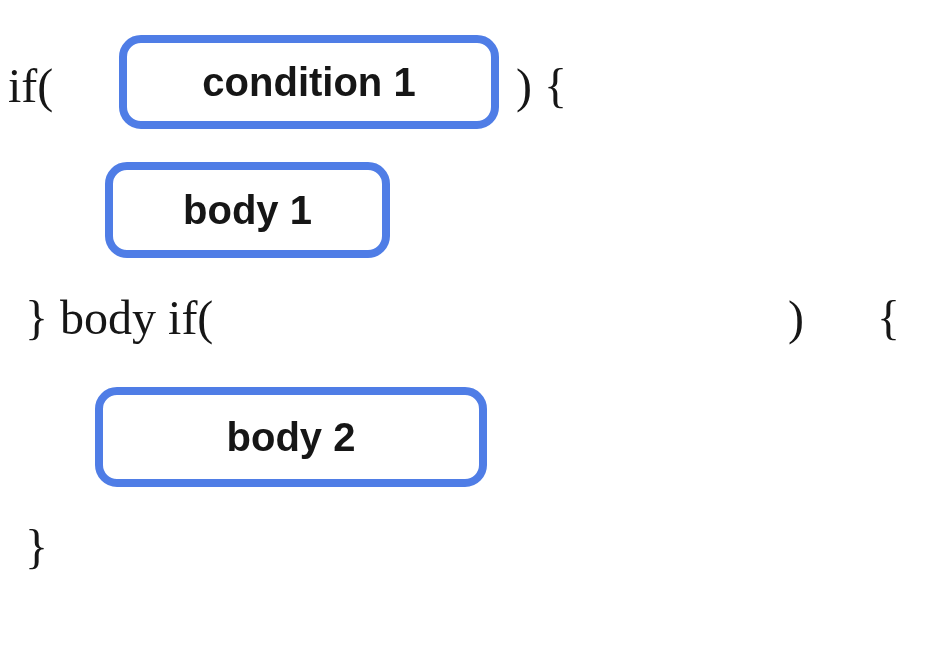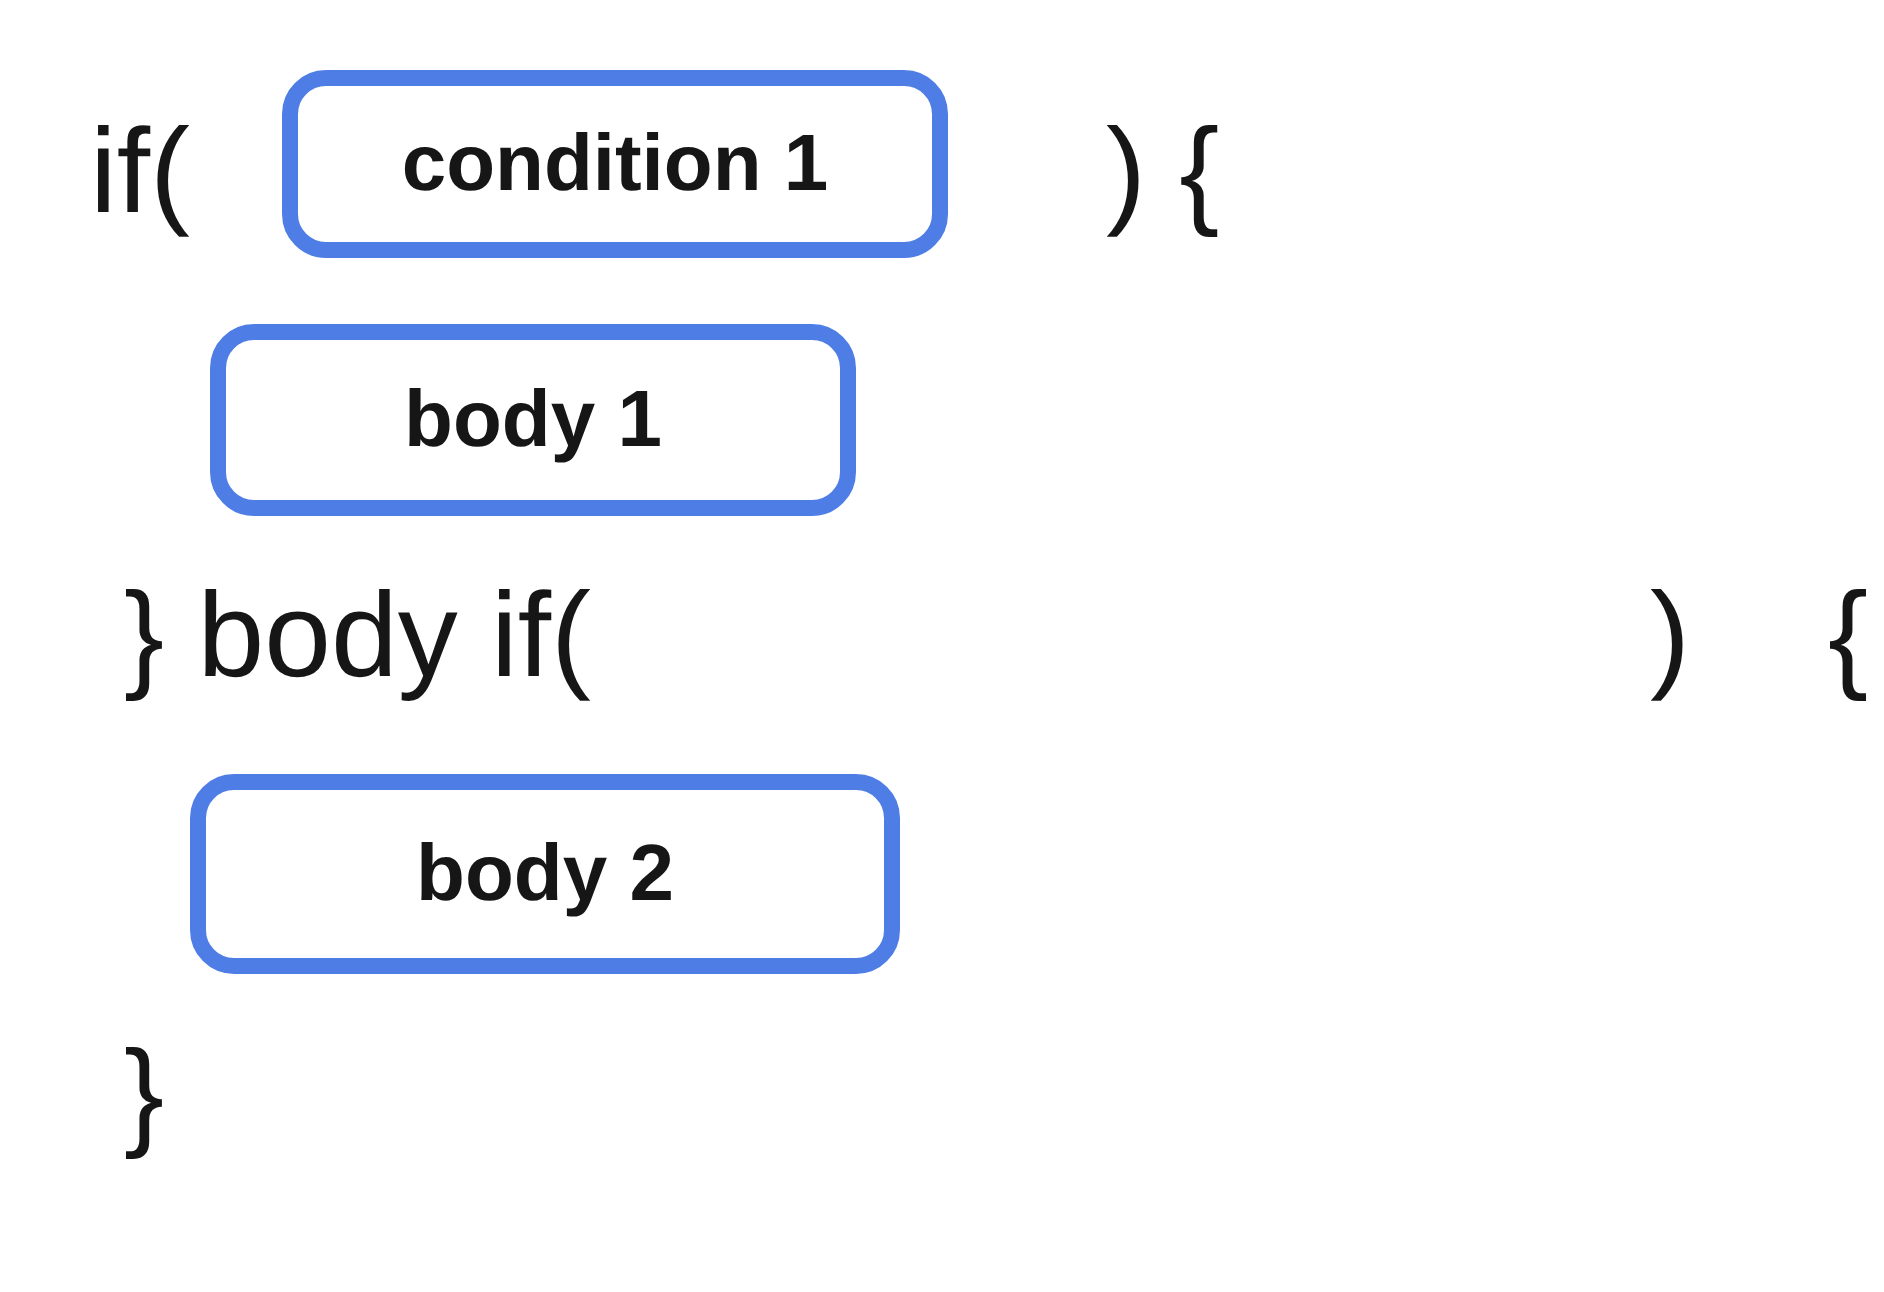--- a/index.html
+++ b/index.html
@@ -8,58 +8,57 @@
   .canvas {
     position: relative;
     width: 942px;
     height: 646px;
     background: #ffffff;
     overflow: hidden;
   }
   .code {
     position: absolute;
     transform: translateY(-50%);
-    font-family: Liberation Sans, sans-serif;
-    font-size: 60px;
+    font-family: Liberation Serif, serif;
+    font-size: 48px;
     font-weight: 400;
     color: var(--ink);
     white-space: pre;
     letter-spacing: 0;
     line-height: 1;
-    margin-left: 37px;
   }
   .bubble {
     position: absolute;
     background: #ffffff;
     border: 8px solid var(--box-border);
     border-radius: 22px;
     display: flex;
     align-items: center;
     justify-content: center;
   }
   .bubble-label {
     font-family: "Liberation Sans", "DejaVu Sans", sans-serif;
     font-weight: 700;
     font-size: 40px;
     color: var(--ink);
     white-space: pre;
   }
   
   .code-if-open     { left: 8px;   top: 86px;  }
-  .bubble-cond1     { left: 141px; top: 35px;  width: 333px; height: 94px;  }
+  .bubble-cond1     { left: 119px; top: 35px;  width: 380px; height: 94px;  }
   .code-close1      { left: 516px; top: 86px;  }
   
-  .bubble-body1     { left: 105px; top: 162px; width: 323px; height: 96px;  }
+  .bubble-body1     { left: 105px; top: 162px; width: 285px; height: 96px;  }
   
   .code-elseif-open { left: 25px;  top: 318px; }
   .bubble-cond2     { left: 417px; top: 267px; width: 358px; height: 98px;  }
   .code-close-paren { left: 788px; top: 318px; }
   .code-open-brace  { left: 877px; top: 318px; }
   
-  .bubble-body2     { left: 95px;  top: 387px; width: 355px; height: 100px; }
+  .bubble-body2     { left: 95px;  top: 387px; width: 392px; height: 100px; }
   
   .code-close-brace { left: 25px;  top: 547px; }
 </style>
 </head>
 <body>
 
 <div class="canvas">
 
   <span class="code code-if-open">if(</span>
 

